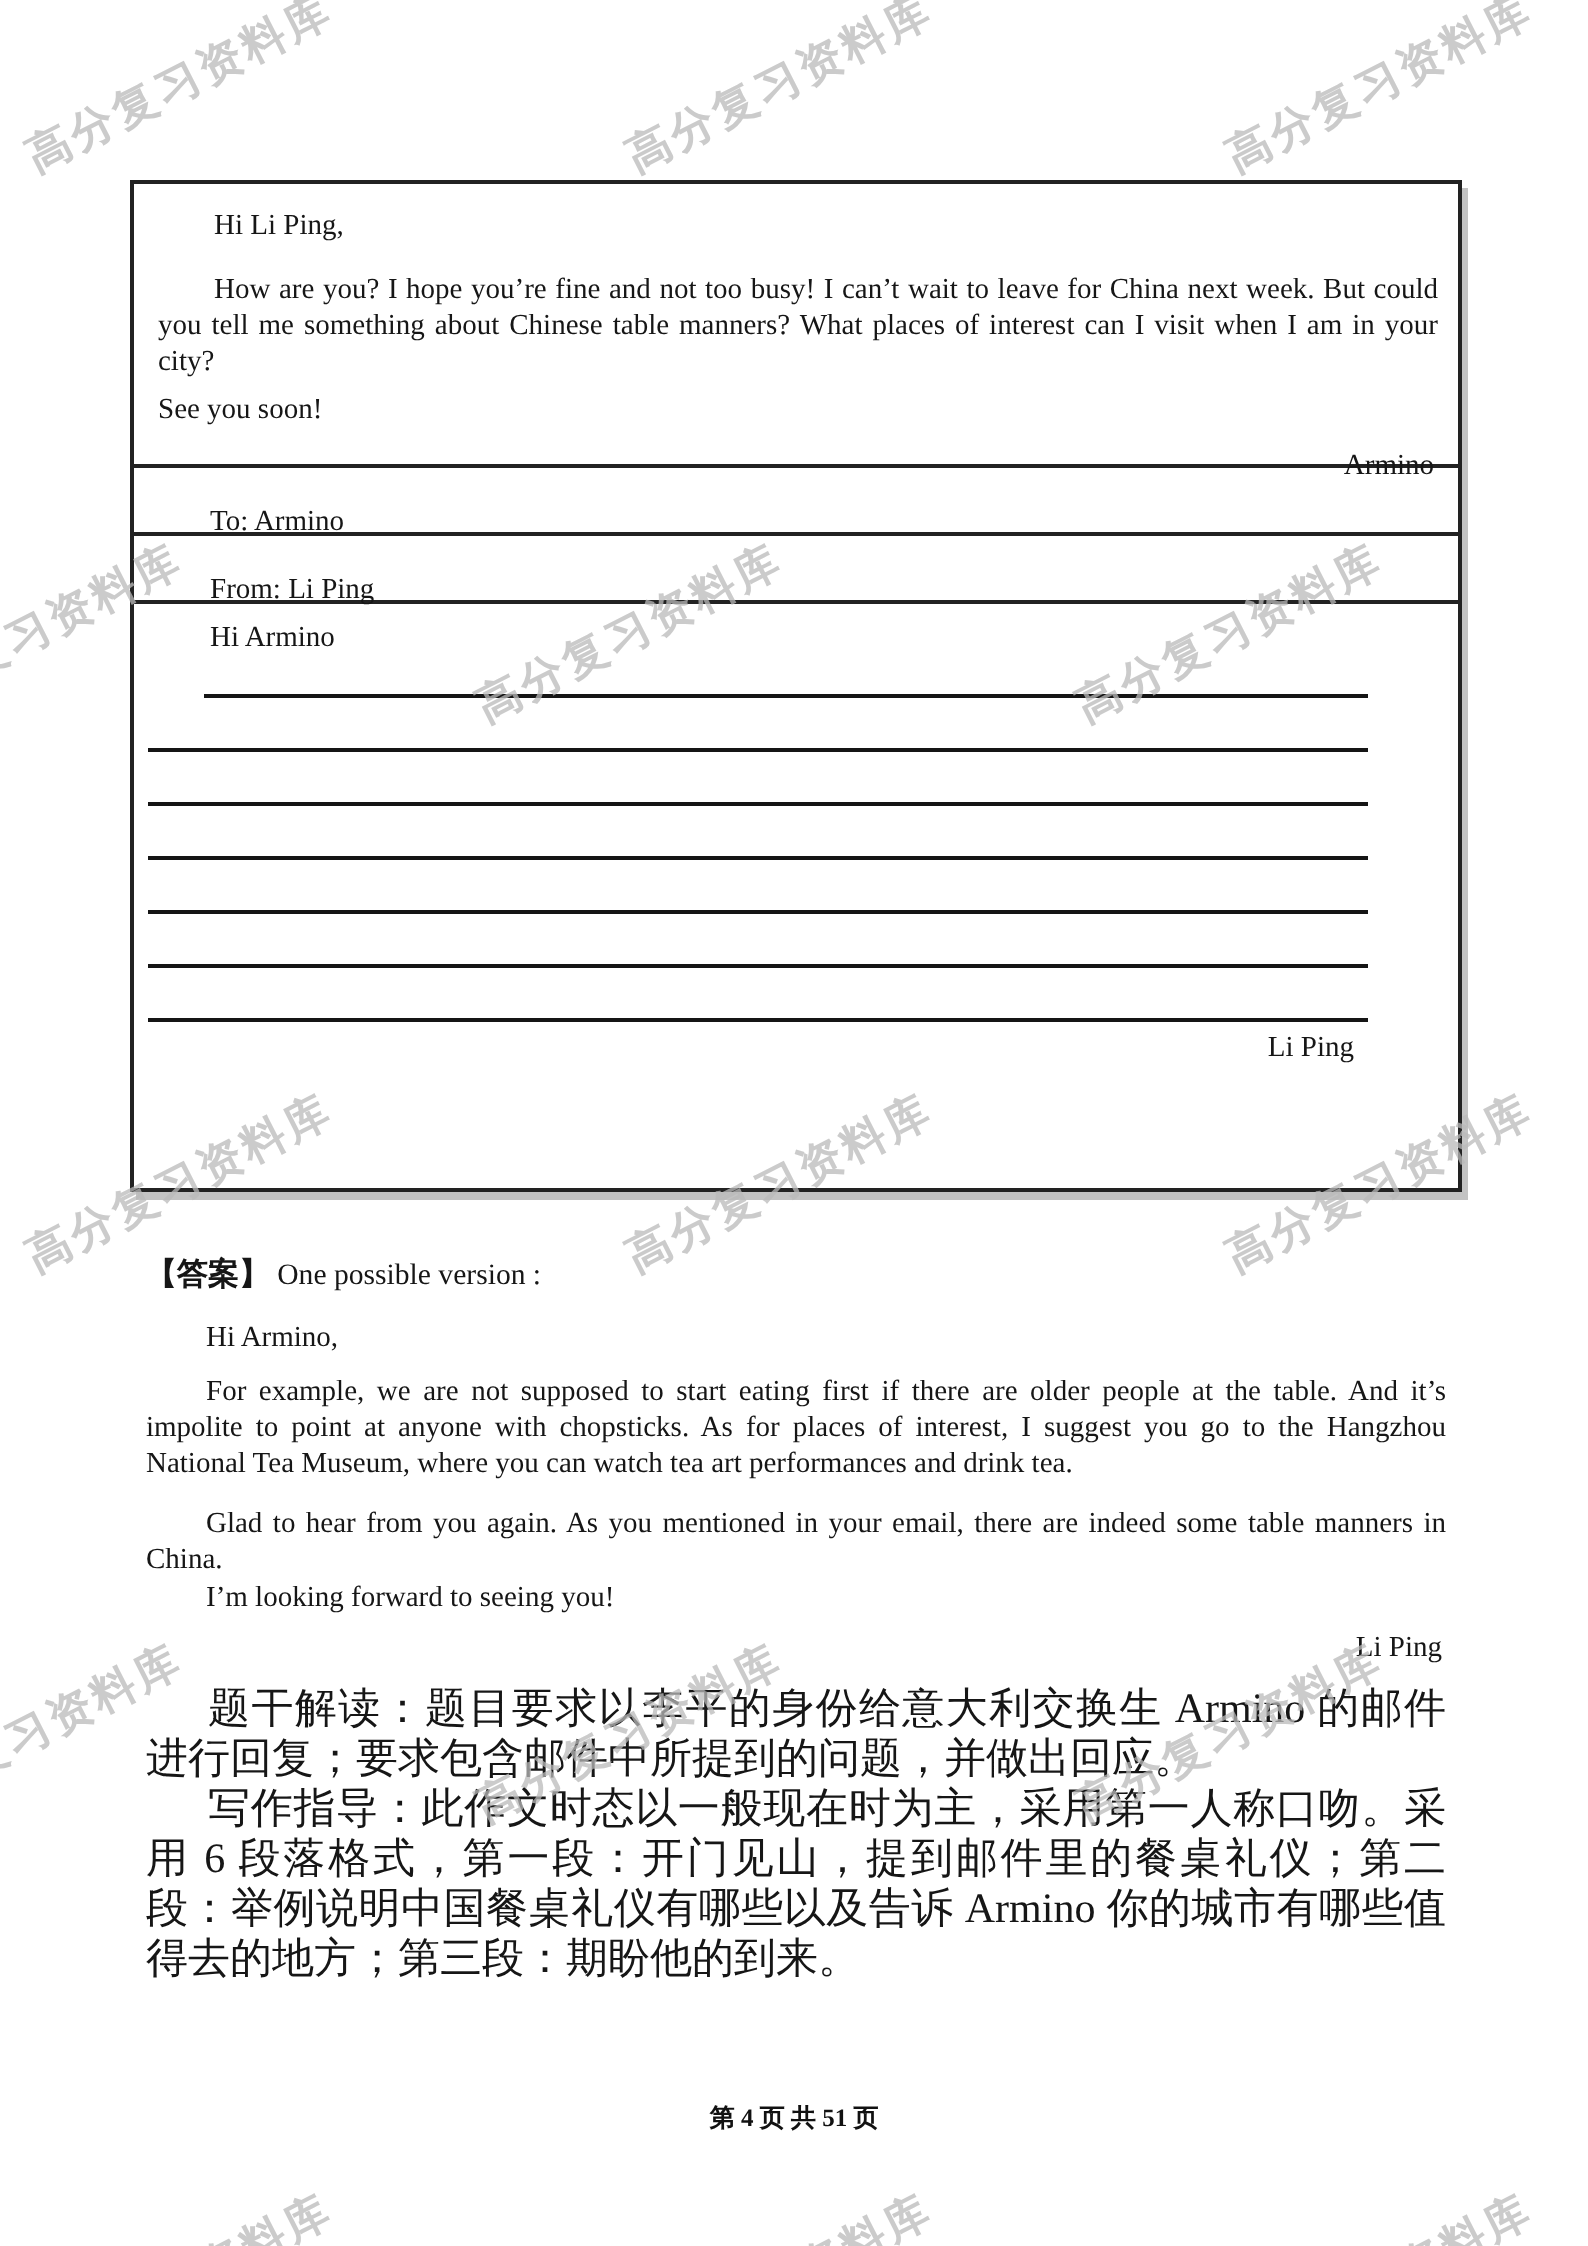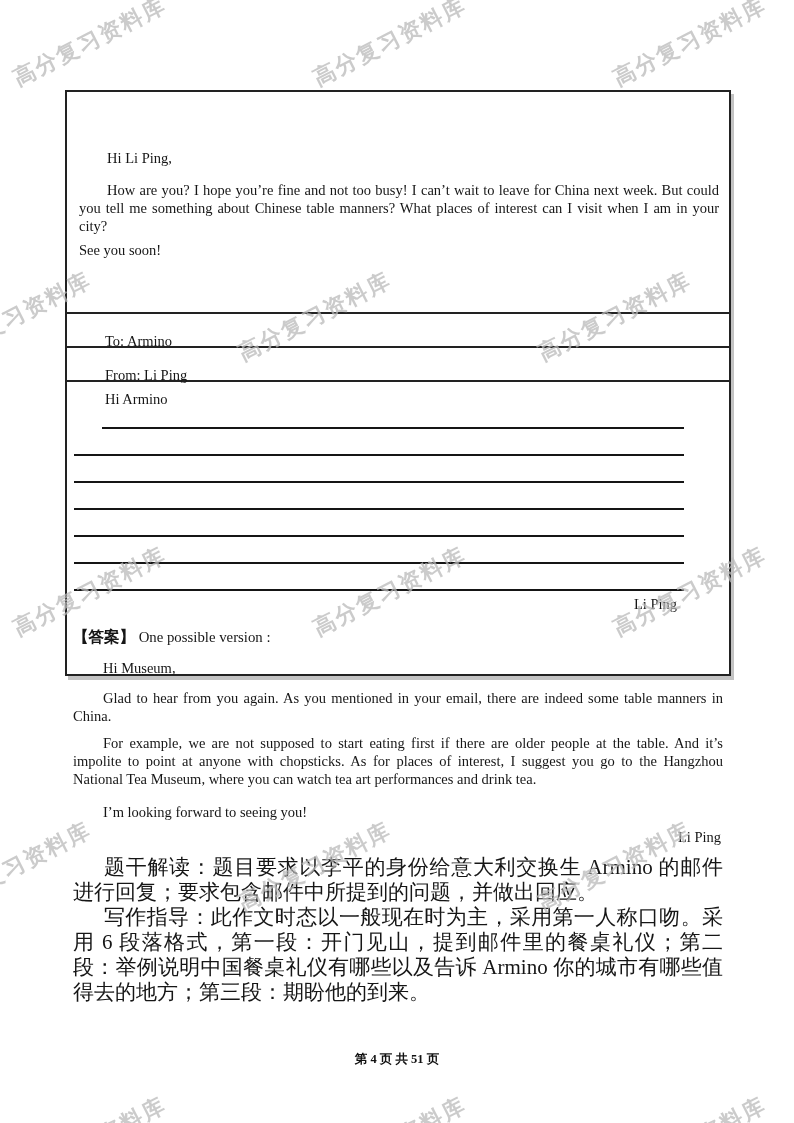--- a/index.html
+++ b/index.html
@@ -8,42 +8,42 @@
 
   
   .watermark-layer{position:absolute;inset:0;z-index:6;pointer-events:none;}
   .wm{position:absolute;font-family:"DejaVu Sans","Liberation Sans",sans-serif;font-weight:700;
       font-size:22px;letter-spacing:2px;color:rgba(185,185,185,0.75);
       transform:rotate(-27deg);transform-origin:left center;white-space:nowrap;}
 
   
   .form-box{position:absolute;left:65px;top:90px;width:666px;box-sizing:border-box;
             border:2px solid #222;box-shadow:3px 4px 0 rgba(145,145,145,0.55);background:#fff;}
-  .sec-email{height:175px;box-sizing:border-box;padding:12px 10px 0 12px;font-size:14.5px;line-height:18px;margin-top:45px;}
+  .sec-email{height:140px;box-sizing:border-box;padding:12px 10px 0 12px;font-size:14.5px;line-height:18px;}
   .email-greeting{text-indent:28px;margin-bottom:14px;}
   .email-body{text-align:justify;text-indent:28px;}
   .email-closing{text-align:left;margin-top:6px;padding-right:2px;}
   .email-sig{text-align:right;margin-top:10px;padding-right:2px;}
   .row-to,.row-from{height:34px;box-sizing:border-box;border-top:2px solid #222;
                     padding:18px 0 0 38px;font-size:14.5px;line-height:18px;}
   .sec-reply{height:294px;box-sizing:border-box;border-top:2px solid #222;padding-top:8px;overflow:hidden;}
   .reply-greeting{padding-left:38px;font-size:14.5px;line-height:18px;}
   .wl{height:27px;box-sizing:border-box;border-bottom:2px solid #151515;margin:0 45px 0 7px;}
   .wl.first{height:21px;margin-left:35px;}
   .reply-sig{margin-top:4px;text-align:right;padding-right:52px;font-size:14.5px;line-height:18px;}
 
   
   .lower{position:absolute;left:73px;top:628px;width:650px;font-size:14.5px;line-height:18px;}
   .hd{font-family:"DejaVu Sans","Liberation Sans",sans-serif;font-weight:700;font-size:15.5px;}
   .ans-head{line-height:19px;}
   .ans-head .hd-note{font-size:14.8px;}
   .ans-greeting{margin-top:12px;text-indent:30px;}
   .ans-p{margin-top:12px;text-align:justify;text-indent:30px;}
   .ans-p2{margin-top:9px;}
-  .ans-closing{margin-top:15px;text-indent:30px;font-family:Liberation Serif, serif;}
+  .ans-closing{margin-top:1px;text-indent:30px;font-family:Liberation Serif, serif;}
   .ans-sig{margin-top:7px;text-align:right;padding-right:2px;}
   .det-head{margin-top:5px;line-height:25px;text-indent:20px;}
   .det-p{margin-top:9px;font-size:21px;line-height:25px;text-align:justify;text-indent:31px;}
   .det-p2{margin-top:0;}
   .q5{margin-top:19px;padding-left:27px;font-family:"DejaVu Sans","Liberation Sans",sans-serif;
       font-weight:700;font-size:16px;line-height:22px;white-space:nowrap;color:#111;}
   .q5-num{color:#2323cc;margin-right:9px;font-family:"Liberation Serif","DejaVu Serif",serif;}
 
   .footer{position:absolute;top:1051px;left:0;width:100%;text-align:center;
           font-weight:700;font-size:12.5px;color:#111;}
@@ -51,20 +51,21 @@
 </head>
 <body>
 
 <div class="page">
 
   <div class="form-box">
     <div class="sec-email">
       <div class="email-greeting">Hi Li Ping,</div>
       <div class="email-body">How are you? I hope you’re fine and not too busy! I can’t wait to leave for China next week. But could you tell me something about Chinese table manners? What places of interest can I visit when I am in your city?</div>
       <div class="email-closing">See you soon!</div>
+      <div class="email-sig">Armino</div>
     </div>
     <div class="row-to">To: Armino</div>
     <div class="row-from">From: Li Ping</div>
     <div class="sec-reply">
       <div class="reply-greeting">Hi Armino</div>
       <div class="wl first"></div>
       <div class="wl"></div>
       <div class="wl"></div>
       <div class="wl"></div>
       <div class="wl"></div>
@@ -72,23 +73,23 @@
       <div class="wl"></div>
       <div class="reply-sig">Li Ping</div>
     </div>
   </div>
 
   <div class="lower">
     <div class="ans-head">
       <span class="hd">【答案】</span>
       <span class="hd-note">One possible version :</span>
     </div>
-    <div class="ans-greeting">Hi Museum,</div>
+    <div class="ans-greeting">Hi Armino,</div>
+    <div class="ans-p ans-p2">For example, we are not supposed to start eating first if there are older people at the table. And it’s impolite to point at anyone with chopsticks. As for places of interest, I suggest you go to the Hangzhou National Tea Museum, where you can watch tea art performances and drink tea.</div>
     <div class="ans-p">Glad to hear from you again. As you mentioned in your email, there are indeed some table manners in China.</div>
-    <div class="ans-p ans-p2">For example, we are not supposed to start eating first if there are older people at the table. And it’s impolite to point at anyone with chopsticks. As for places of interest, I suggest you go to the Hangzhou National Tea Museum, where you can watch tea art performances and drink tea.</div>
     <div class="ans-closing">I’m looking forward to seeing you!</div>
     <div class="ans-sig">Li Ping</div>
     <div class="det-p">题干解读：题目要求以李平的身份给意大利交换生 Armino 的邮件进行回复；要求包含邮件中所提到的问题，并做出回应。</div>
     <div class="det-p det-p2">写作指导：此作文时态以一般现在时为主，采用第一人称口吻。采用 6 段落格式，第一段：开门见山，提到邮件里的餐桌礼仪；第二段：举例说明中国餐桌礼仪有哪些以及告诉 Armino 你的城市有哪些值得去的地方；第三段：期盼他的到来。</div>
   </div>
 
   <div class="footer">
     <span>第 4 页 共 51 页</span>
   </div>
 

